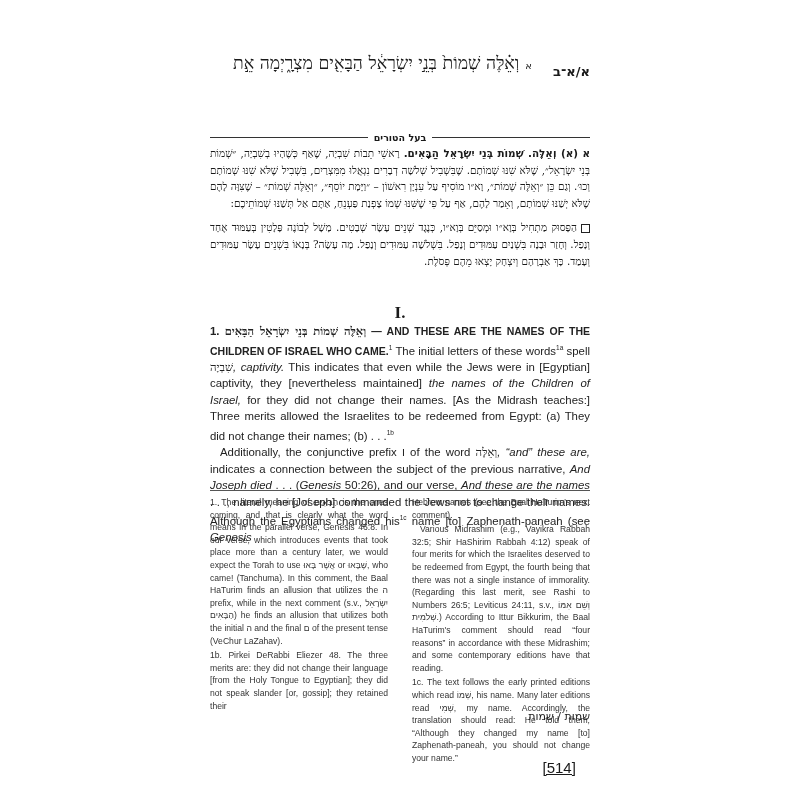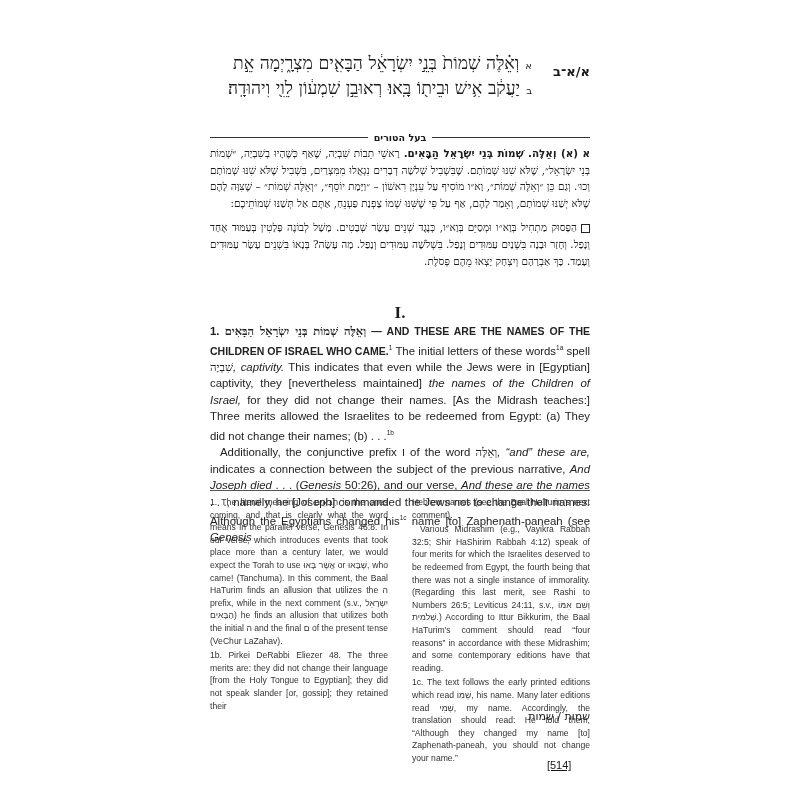--- a/index.html
+++ b/index.html
@@ -25,32 +25,31 @@
   .sc { font-variant:small-caps; font-weight:bold; font-size:10.5px; }
   .he-inline { font-family:"DejaVu Serif", serif; direction:rtl; unicode-bidi:embed; }
   sup { font-size:6.5px; }
   .fn-rule { position:absolute; top:490px; left:0; width:380px; border-top:1px solid #555; }
   .footnotes { position:absolute; top:496px; left:0; width:380px; display:flex; gap:24px; font-family:"Liberation Sans", sans-serif; font-size:8.6px; line-height:12.6px; color:#333; text-align:justify; }
   .fn-col { flex:1; }
   .fn-col p { margin:0 0 2px 0; }
   .fn-col p.ind { text-indent:8px; }
   .footer { position:absolute; top:710px; right:0; display:flex; gap:36px; align-items:center; font-size:12px;flex-direction:column; }
   .footer .he { font-family:"DejaVu Sans", sans-serif; direction:rtl; font-size:11px; }
-  .footer .pg { font-family:"Liberation Sans", sans-serif; font-size:11px;text-decoration:underline; }
+  .footer .pg { font-family:"Liberation Sans", sans-serif; font-size:15px;text-decoration:underline; }
 </style>
 </head>
 <body>
 
 <div class="page">
 
   <div class="verse-block">
     <div class="verse-ref">א/א־ב</div>
     <div class="verse-lines">
       <div><span class="vnum">א</span><span>וְאֵ֗לֶּה שְׁמוֹת֙ בְּנֵ֣י יִשְׂרָאֵ֔ל הַבָּאִ֖ים מִצְרָ֑יְמָה אֵ֣ת</span></div>
-      <div><span class="vnum">ב</span><span>יַעֲקֹ֔ב אִ֥ישׁ וּבֵית֖וֹ בָּֽאוּ׃ רְאוּבֵ֣ן שִׁמְע֔וֹן לֵוִ֖י וִיהוּדָֽה׃</span></div>
     </div>
   </div>
 
   <div class="hdr-rule rule-he">
     <span class="line"></span>
     <span class="label">בעל הטורים</span>
     <span class="line"></span>
   </div>
 
   <div class="hebrew-comm">

